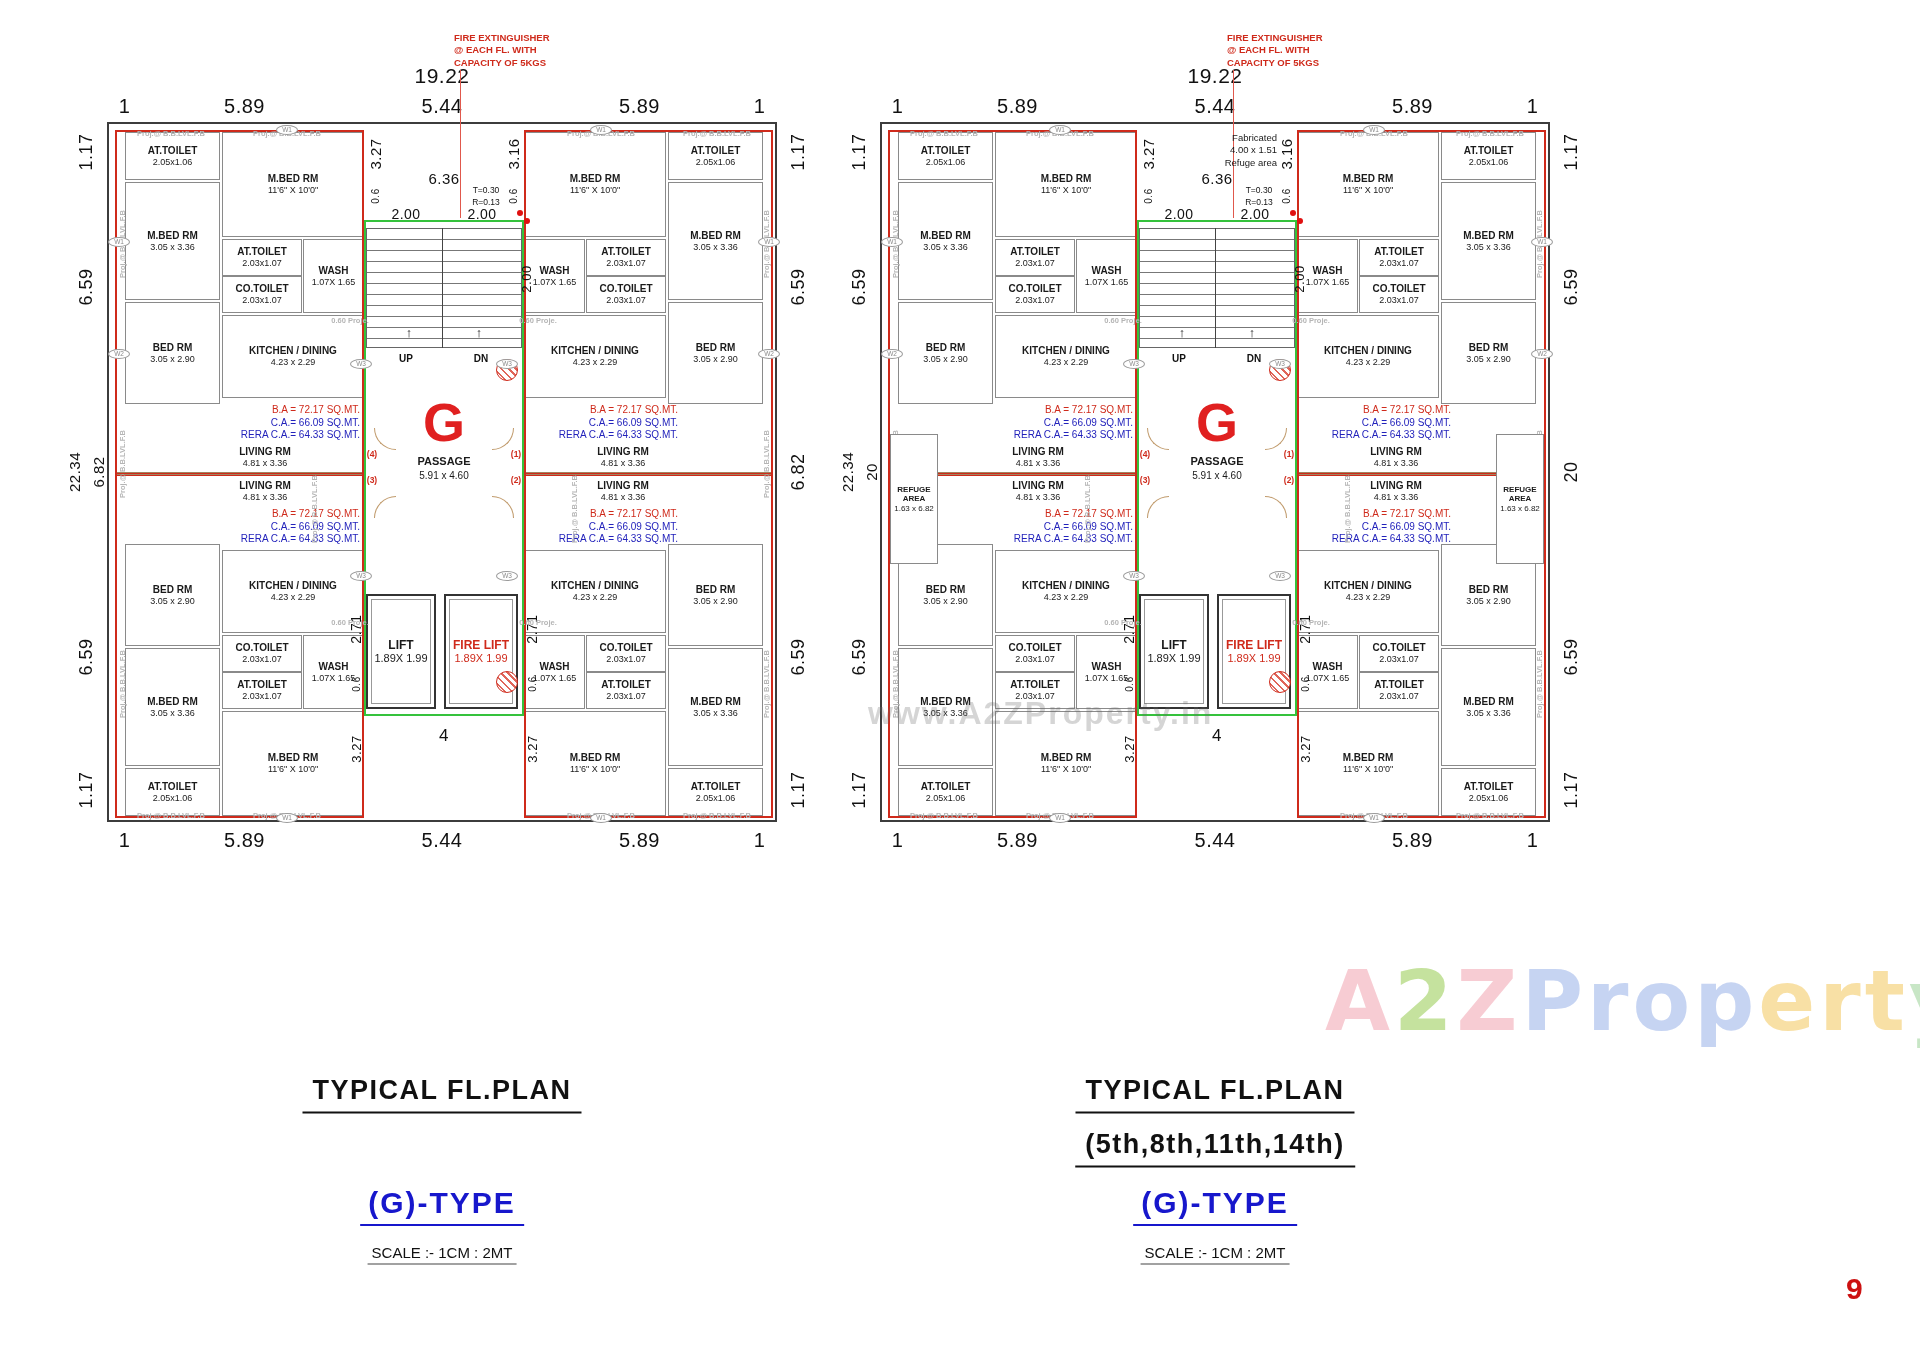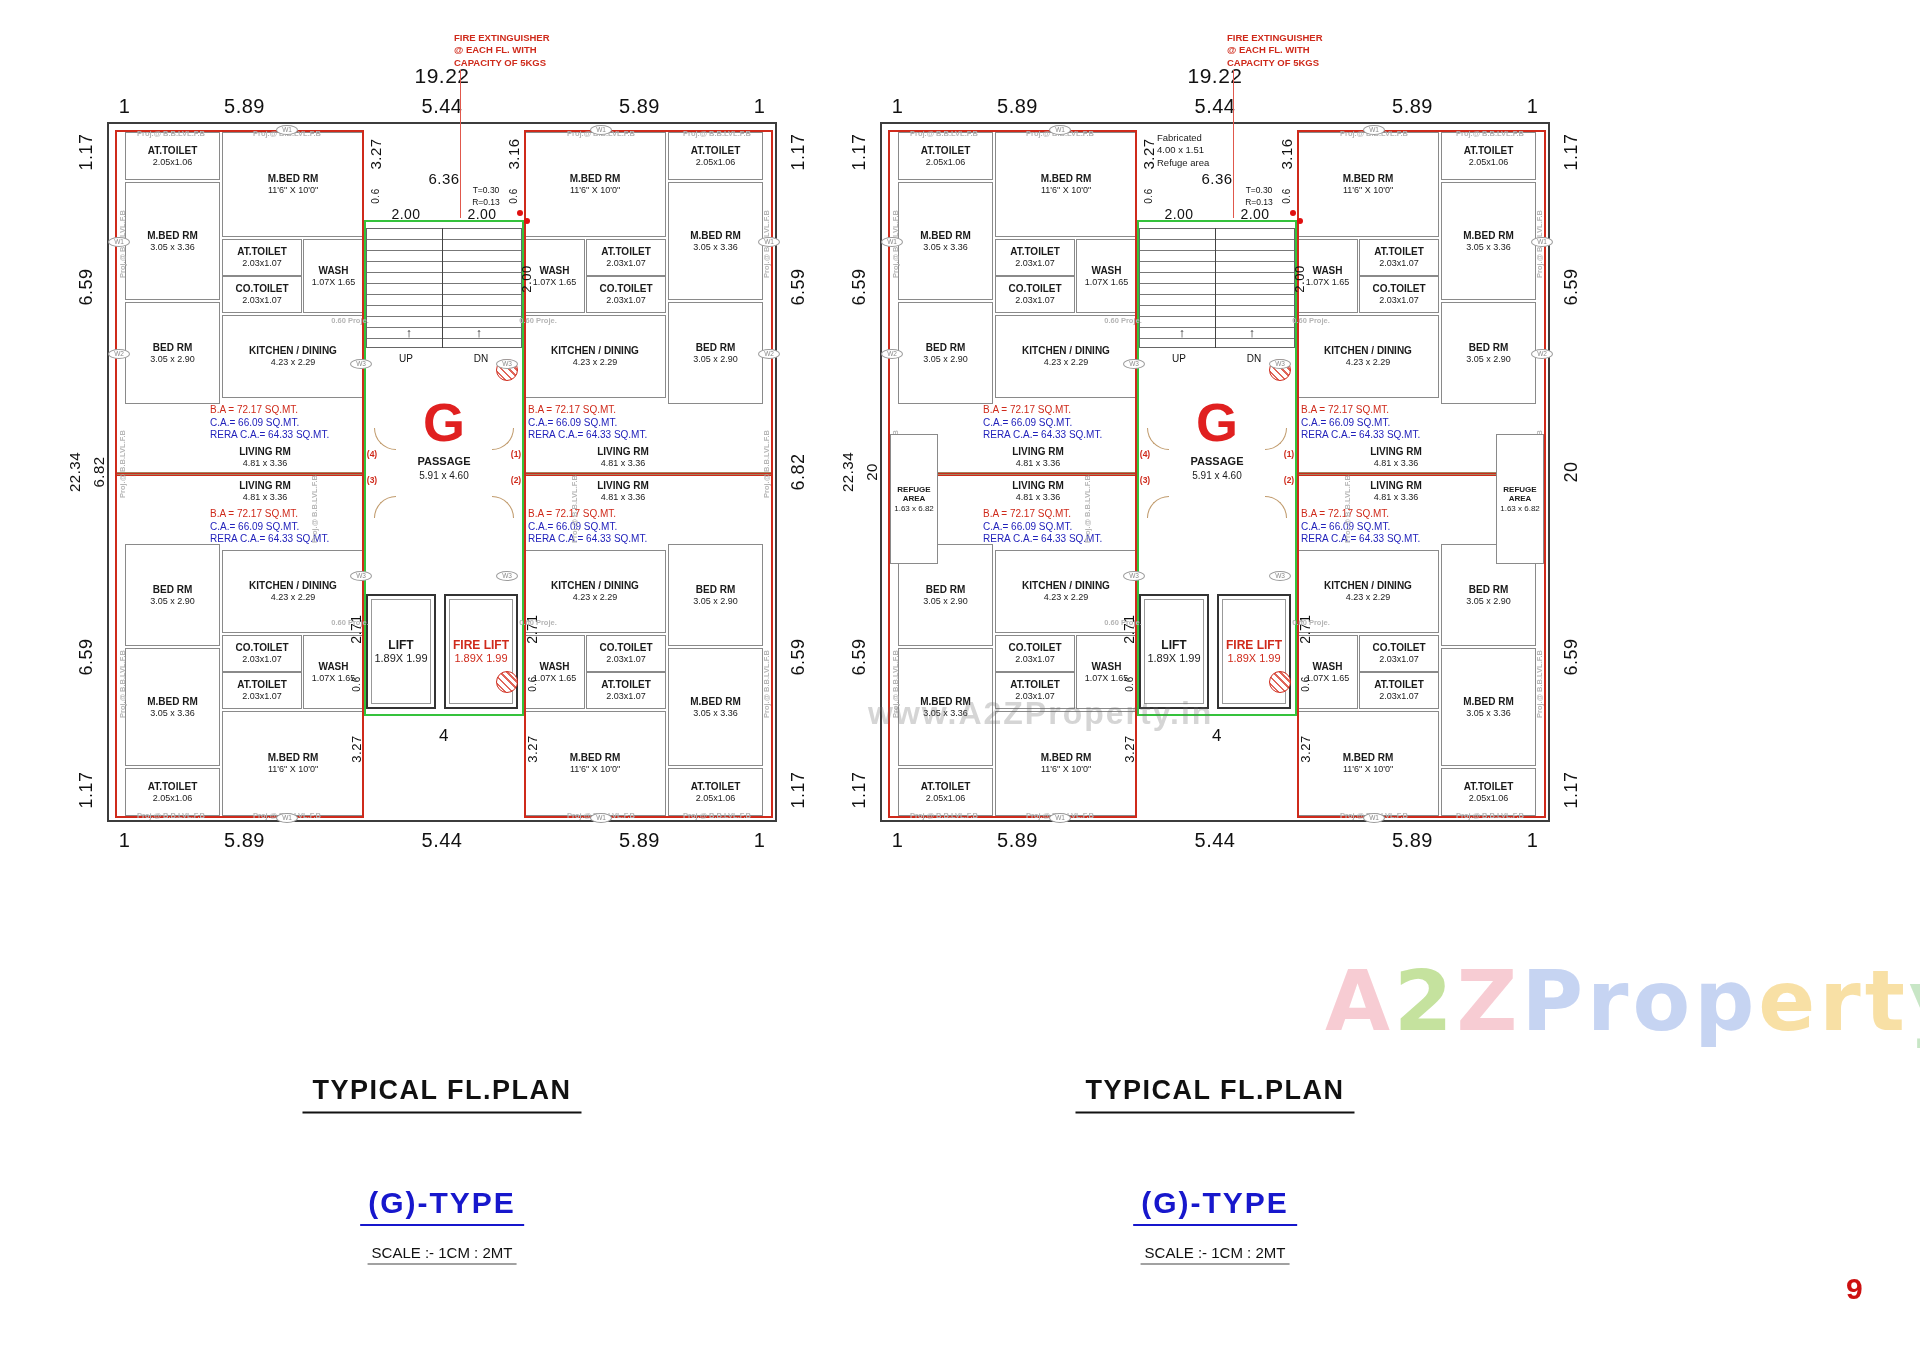--- a/index.html
+++ b/index.html
@@ -12,22 +12,22 @@
   .body-box{position:absolute;border:2px solid #3c3c3c;background:#fff}
   .red-rect{position:absolute;border:2px solid #cf2a1b}
   .green-rect{position:absolute;border:2px solid #35c23c}
   .room{position:absolute;border:1px solid #8a8a8a;display:flex;flex-direction:column;align-items:center;justify-content:center;text-align:center;padding:1px;background:transparent}
   .room.noborder{border:none}
   .room.refuge{background:#fff;z-index:5}
   .refuge .rn,.refuge .rs{font-size:8px;line-height:1.2}
   .rn{font-size:10px;font-weight:bold;color:#1a1a1a;line-height:1.2}
   .rs{font-size:9px;color:#1a1a1a;line-height:1.15}
   .dim{font-size:20px;color:#111;letter-spacing:.5px}
-  .dimb{font-weight:normal}
-  .annbox{position:absolute;text-align:left;z-index:4}
+  .dimb{font-weight:bold}
+  .annbox{position:absolute;text-align:right;z-index:4}
   .ann{font-size:10px;font-weight:normal;line-height:1.25;white-space:nowrap}
   .ann.red{color:#cf2a1b}.ann.blue{color:#2222bb}
   .note-red{position:absolute;color:#cf2a1b;font-size:9.5px;font-weight:bold;line-height:1.3;z-index:6}
   .redline{position:absolute;border-left:1px solid #e0584c;z-index:1}
   .stair{position:absolute;border:1px solid #666;background:repeating-linear-gradient(to bottom,#fff 0 10px,#777 10px 11px)}
   .stair-mid{position:absolute;border-left:1.5px solid #444}
   .lift{position:absolute;border:2px solid #333;box-shadow:inset 0 0 0 3px #fff,inset 0 0 0 4px #999;display:flex;flex-direction:column;align-items:center;justify-content:center;text-align:center;background:#fff;z-index:4}
   .lift .rn{font-size:12px}
   .lift .rs{font-size:11px;line-height:1.2}
   .firelift .rn,.firelift .rs{color:#cf2a1b}
@@ -634,19 +634,20 @@
         <div class="window" style="left: 10px; top: 230px;">W2</div>
         <div class="window" style="left: 660px; top: 230px;">W2</div>
         <div class="window" style="left: 178px; top: 694px;">W1</div>
         <div class="window" style="left: 492px; top: 694px;">W1</div>
         <div class="window" style="left: 252px; top: 240px;">W3</div>
         <div class="window" style="left: 398px; top: 240px;">W3</div>
         <div class="window" style="left: 252px; top: 452px;">W3</div>
         <div class="window" style="left: 398px; top: 452px;">W3</div>
       </div>
       <div class="c t1" style="left: 380px; top: 1072px;">TYPICAL FL.PLAN</div>
+      <div class="c t2" style="left: 380px; top: 1126px;">(5th,8th,11th,14th)</div>
       <div class="c t3" style="left: 380px; top: 1184px;">(G)-TYPE</div>
       <div class="c t4" style="left: 380px; top: 1232px;">SCALE :- 1CM : 2MT</div>
     </div>
     <div class="wm-center" style="position: absolute; left: 868px; top: 695px;">www.A2ZProperty.in</div>
     <div class="wm-logo" style="position: absolute; left: 1325px; top: 952px;"><span style="color: rgb(240, 154, 168);">A</span><span style="color: rgb(140, 198, 63);">2</span><span style="color: rgb(240, 154, 168);">Z</span><span style="color: rgb(143, 170, 230);">P</span><span style="color: rgb(143, 170, 230);">r</span><span style="color: rgb(143, 170, 230);">o</span><span style="color: rgb(143, 170, 230);">p</span><span style="color: rgb(242, 194, 78);">e</span><span style="color: rgb(242, 194, 78);">r</span><span style="color: rgb(242, 194, 78);">t</span><span style="color: rgb(147, 207, 143);">y</span></div>
     <div class="page-num" style="position: absolute; left: 1846px; top: 1272px;">9</div>
   </div>
 
 </body></html>

